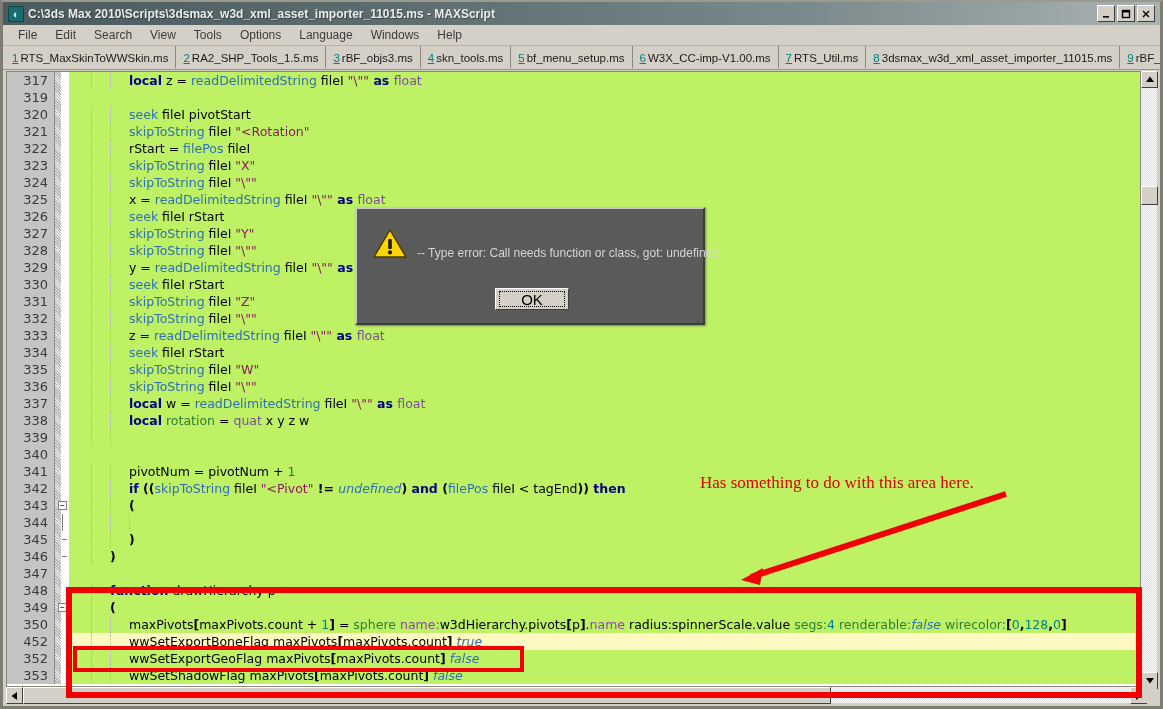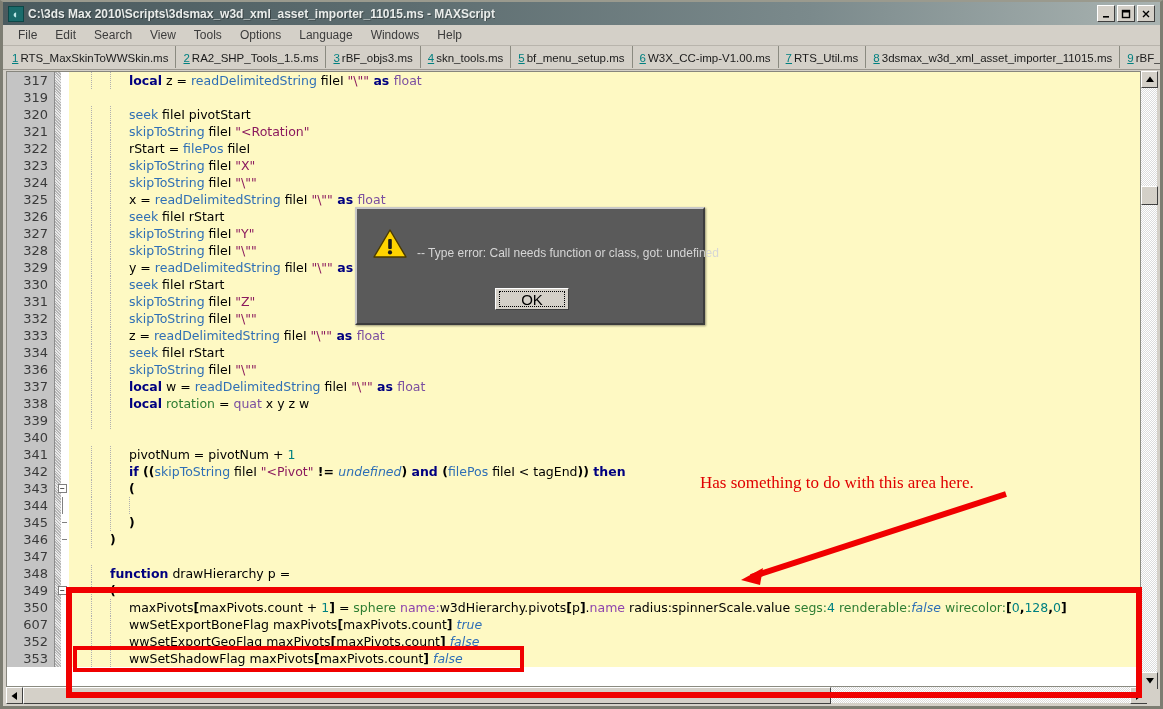--- a/index.html
+++ b/index.html
@@ -150,21 +150,21 @@
     background: #808080;
   }
   .foldtick {
     position: absolute; left: 7px; top: 8px; width: 5px; height: 1px;
     background: #808080;
   }
   .codetext {
     flex: 1;
     padding-left: 0px;
     position: relative;
-    background: #fef9c3;
+    background: #bef264;
   }
   .indentguide {
     position: absolute; top: 0; bottom: 0; width: 1px;
     border-left: 1px dotted #b0b0b0;
   }
   .txt { position: relative; z-index: 1; }
 
   
   .kw      { color: #000080; font-weight: bold; }
   .fn      { color: #2f6fb5; }
@@ -486,20 +486,27 @@
           <div class="codetext"><div class="indentguide" style="left: 22px;"></div><div class="indentguide" style="left: 41px;"></div><span class="txt" style="padding-left: 60px;"><span class="plain">z = </span><span class="fn">readDelimitedString</span><span class="plain"> fileI </span><span class="str">"\""</span><span class="kw"> as </span><span class="type">float</span></span></div>
         </div>
         <div class="coderow">
           <div class="gutter">334</div>
           <div class="foldmargin">
             <div class="hatch"></div>
           </div>
           <div class="codetext"><div class="indentguide" style="left: 22px;"></div><div class="indentguide" style="left: 41px;"></div><span class="txt" style="padding-left: 60px;"><span class="fn">seek</span><span class="plain"> fileI rStart</span></span></div>
         </div>
         <div class="coderow">
+          <div class="gutter">335</div>
+          <div class="foldmargin">
+            <div class="hatch"></div>
+          </div>
+          <div class="codetext"><div class="indentguide" style="left: 22px;"></div><div class="indentguide" style="left: 41px;"></div><span class="txt" style="padding-left: 60px;"><span class="fn">skipToString</span><span class="plain"> fileI </span><span class="str">"W"</span></span></div>
+        </div>
+        <div class="coderow">
           <div class="gutter">336</div>
           <div class="foldmargin">
             <div class="hatch"></div>
           </div>
           <div class="codetext"><div class="indentguide" style="left: 22px;"></div><div class="indentguide" style="left: 41px;"></div><span class="txt" style="padding-left: 60px;"><span class="fn">skipToString</span><span class="plain"> fileI </span><span class="str">"\""</span></span></div>
         </div>
         <div class="coderow">
           <div class="gutter">337</div>
           <div class="foldmargin">
             <div class="hatch"></div>
@@ -596,21 +603,21 @@
           <div class="codetext"><div class="indentguide" style="left: 22px;"></div><span class="txt" style="padding-left: 41px;"><span class="black-b">(</span></span></div>
         </div>
         <div class="coderow">
           <div class="gutter">350</div>
           <div class="foldmargin">
             <div class="hatch"></div>
           </div>
           <div class="codetext"><div class="indentguide" style="left: 22px;"></div><div class="indentguide" style="left: 41px;"></div><span class="txt" style="padding-left: 60px;"><span class="plain">maxPivots</span><span class="black-b">[</span><span class="plain">maxPivots.count + </span><span class="num">1</span><span class="black-b">]</span><span class="plain"> = </span><span class="green">sphere</span><span class="plain"> </span><span class="purple">name:</span><span class="plain">w3dHierarchy.pivots</span><span class="black-b">[</span><span class="plain">p</span><span class="black-b">]</span><span class="plain">.</span><span class="purple">name</span><span class="plain"> radius:</span><span class="plain">spinnerScale.value </span><span class="green">segs:</span><span class="num">4</span><span class="plain"> </span><span class="green">renderable:</span><span class="ital">false</span><span class="plain"> </span><span class="green">wirecolor:</span><span class="black-b">[</span><span class="num">0</span><span class="black-b">,</span><span class="num">128</span><span class="black-b">,</span><span class="num">0</span><span class="black-b">]</span></span></div>
         </div>
         <div class="coderow">
-          <div class="gutter">607</div>
+          <div class="gutter">452</div>
           <div class="foldmargin">
             <div class="hatch"></div>
           </div>
           <div class="codetext sel-line"><div class="indentguide" style="left: 22px;"></div><div class="indentguide" style="left: 41px;"></div><span class="txt" style="padding-left: 60px;"><span class="plain">wwSetExportBoneFlag maxPivots</span><span class="black-b">[</span><span class="plain">maxPivots.count</span><span class="black-b">]</span><span class="plain"> </span><span class="ital">true</span></span></div>
         </div>
         <div class="coderow">
           <div class="gutter">352</div>
           <div class="foldmargin">
             <div class="hatch"></div>
           </div>

